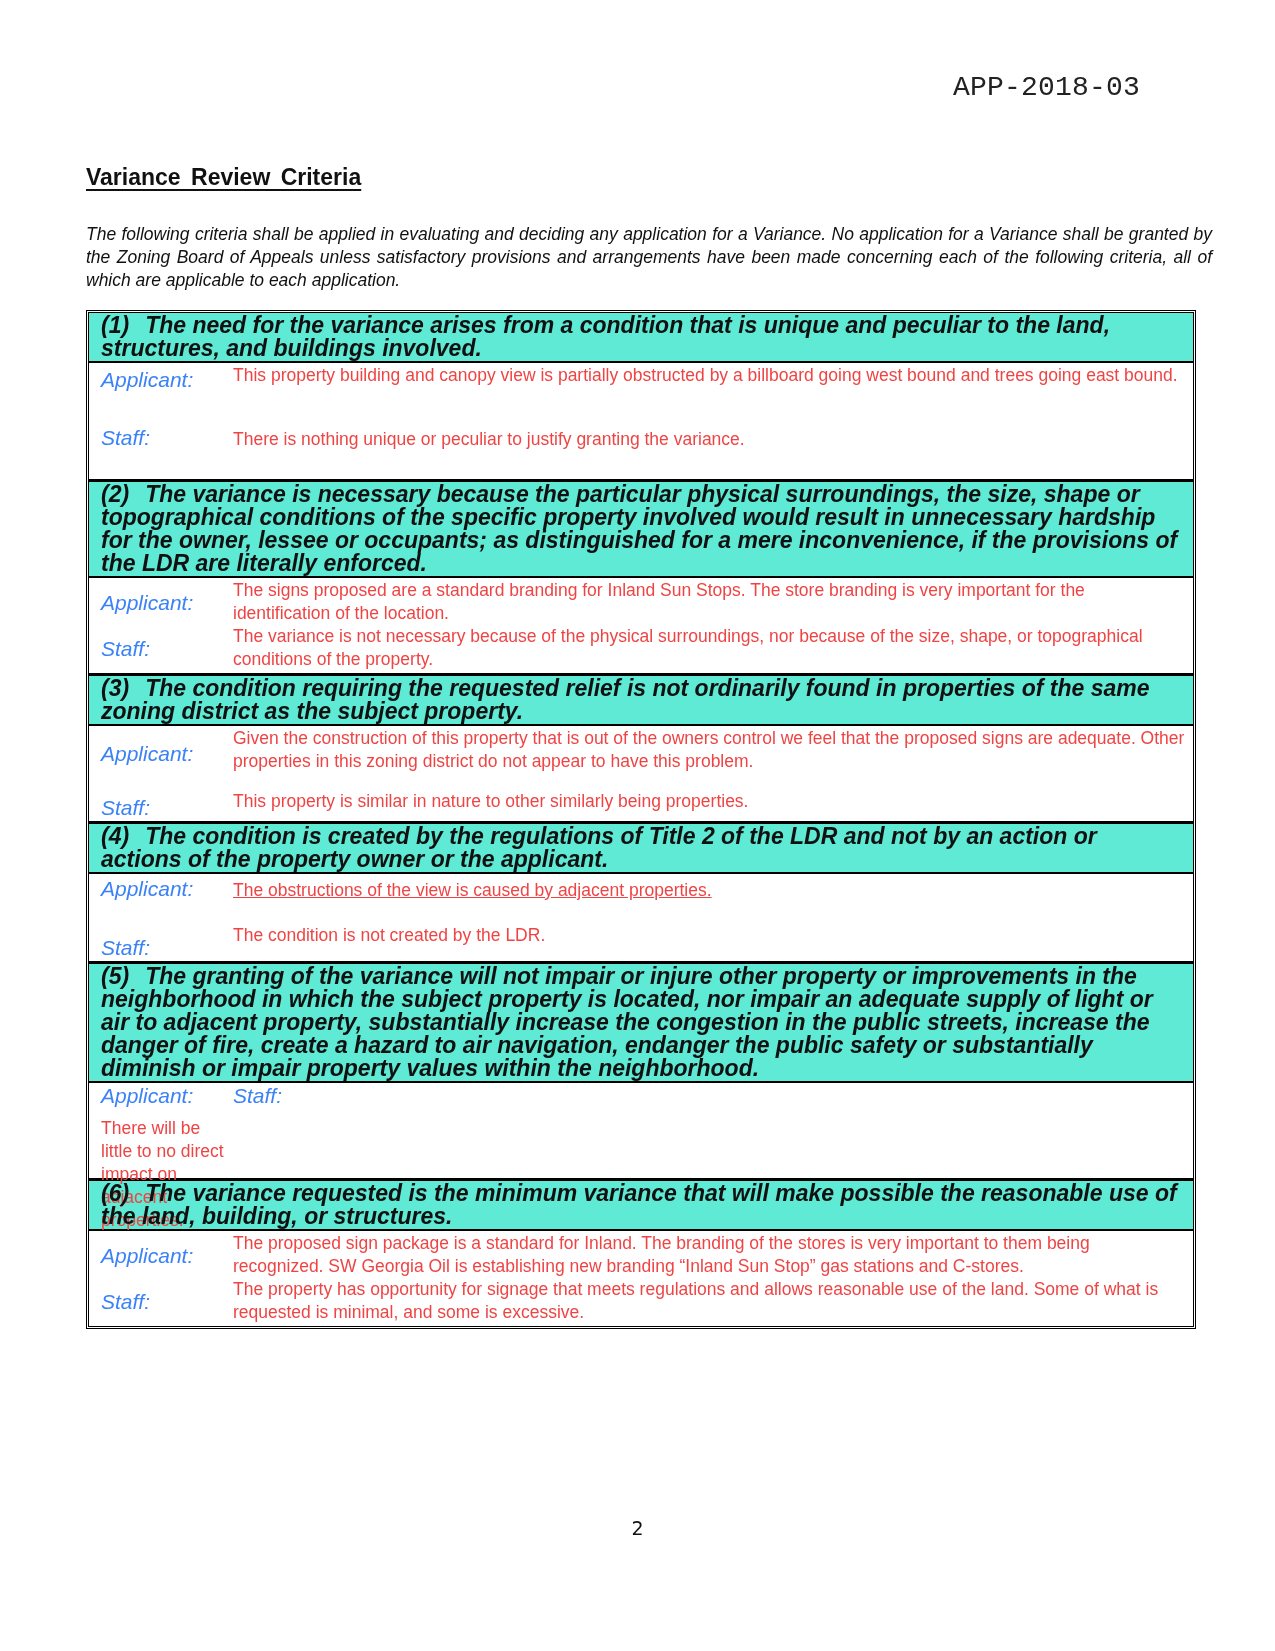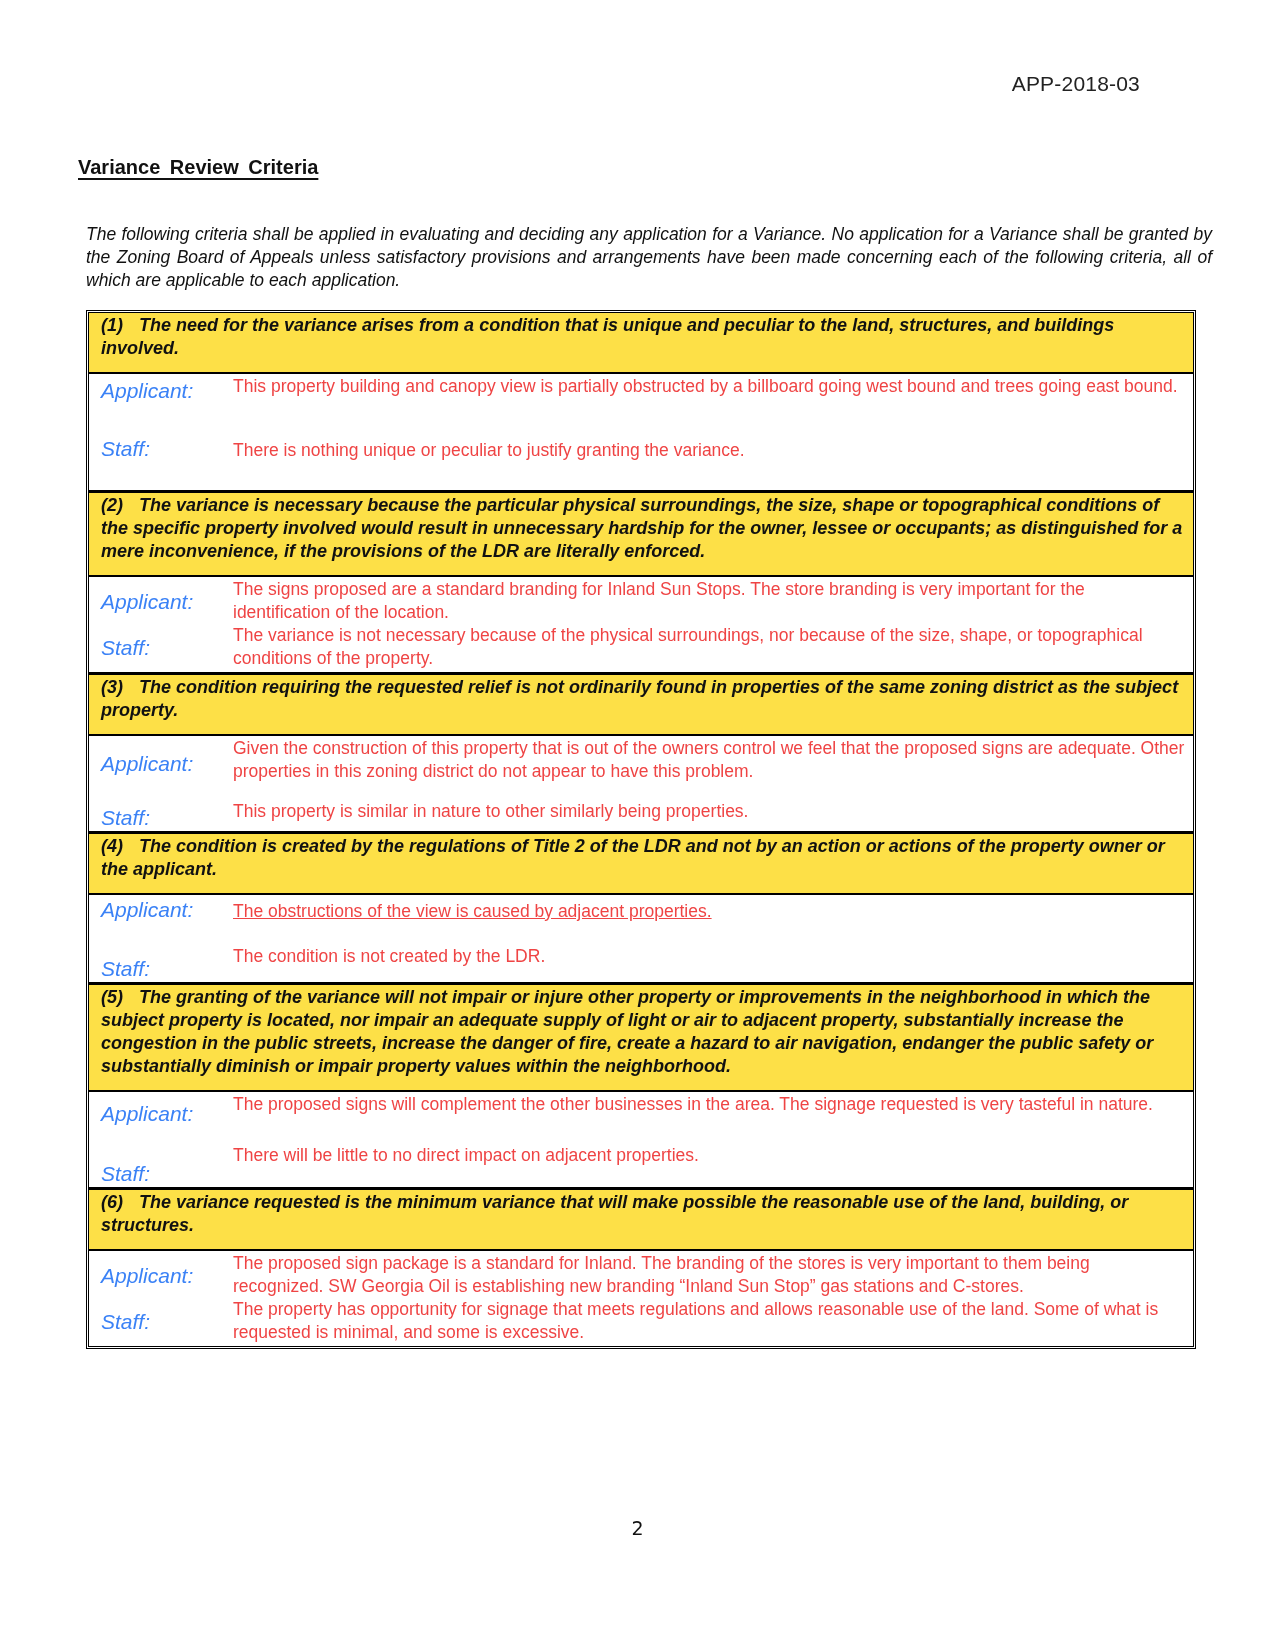--- a/index.html
+++ b/index.html
@@ -12,36 +12,36 @@
       height: 1651px;
       position: relative;
       font-family: "Liberation Sans", sans-serif;
       color: #111111;
       overflow: hidden;
     }
     .doc-code {
       position: absolute;
       top: 72px;
       right: 135px;
-      font-family: Liberation Sans, sans-serif;
-      font-size: 21px;
+      font-family: Liberation Mono, monospace;
+      font-size: 28px;
       color: #222222;
       letter-spacing: 0.2px;
     }
     .doc-title {
       position: absolute;
       top: 152px;
       left: 74px;
-      font-size: 20px;
+      font-size: 23px;
       font-weight: bold;
       text-decoration: underline;
       text-decoration-thickness: 2px;
       text-underline-offset: 4px;
       word-spacing: 4px;
-      margin: 4px;
+      margin: 12px;
     }
     .intro {
       position: absolute;
       top: 211px;
       left: 74px;
       width: 1126px;
       font-size: 17.5px;
       font-style: italic;
       line-height: 23px;
       text-align: justify;
@@ -50,26 +50,26 @@
     .criteria-table {
       position: absolute;
       top: 310px;
       left: 86px;
       width: 1110px;
       border: 3px double #000000;
       border-collapse: collapse;
       box-sizing: border-box;
     }
     .criterion-header {
-      background: #fde047;
+      background: #5eead4;
       font-weight: bold;
       font-style: italic;
-      font-size: 18px;
+      font-size: 23px;
       line-height: 23px;
-      padding: 1px 10px 12px 12px;
+      padding: 1px 10px 1px 12px;
       border-top: 3px solid #000000;
       border-bottom: 2px solid #000000;
     }
     .criterion-header .num {
       margin-right: 16px;
     }
     .criterion-body {
       display: grid;
       grid-template-columns: 132px 1fr;
       padding: 1px 8px 2px 12px;
@@ -155,21 +155,20 @@
       <div class="resp-text" style="padding-top:10px;">The condition is not created by the LDR.</div>
     </div>
   </div>
 
   <div>
     <div class="criterion-header">
       <span class="num">(5)</span><span>The granting of the variance will not impair or injure other property or improvements in the neighborhood in which the subject property is located, nor impair an adequate supply of light or air to adjacent property, substantially increase the congestion in the public streets, increase the danger of fire, create a hazard to air navigation, endanger the public safety or substantially diminish or impair property values within the neighborhood.</span>
     </div>
     <div class="criterion-body" style="height:92px;">
       <div class="resp-label">Applicant:</div>
-      <div class="resp-text">The proposed signs will complement the other businesses in the area. The signage requested is very tasteful in nature.</div>
       <div class="resp-label" style="align-items:flex-end;">Staff:</div>
       <div class="resp-text" style="padding-top:10px;">There will be little to no direct impact on adjacent properties.</div>
     </div>
   </div>
 
   <div>
     <div class="criterion-header">
       <span class="num">(6)</span><span>The variance requested is the minimum variance that will make possible the reasonable use of the land, building, or structures.</span>
     </div>
     <div class="criterion-body">

